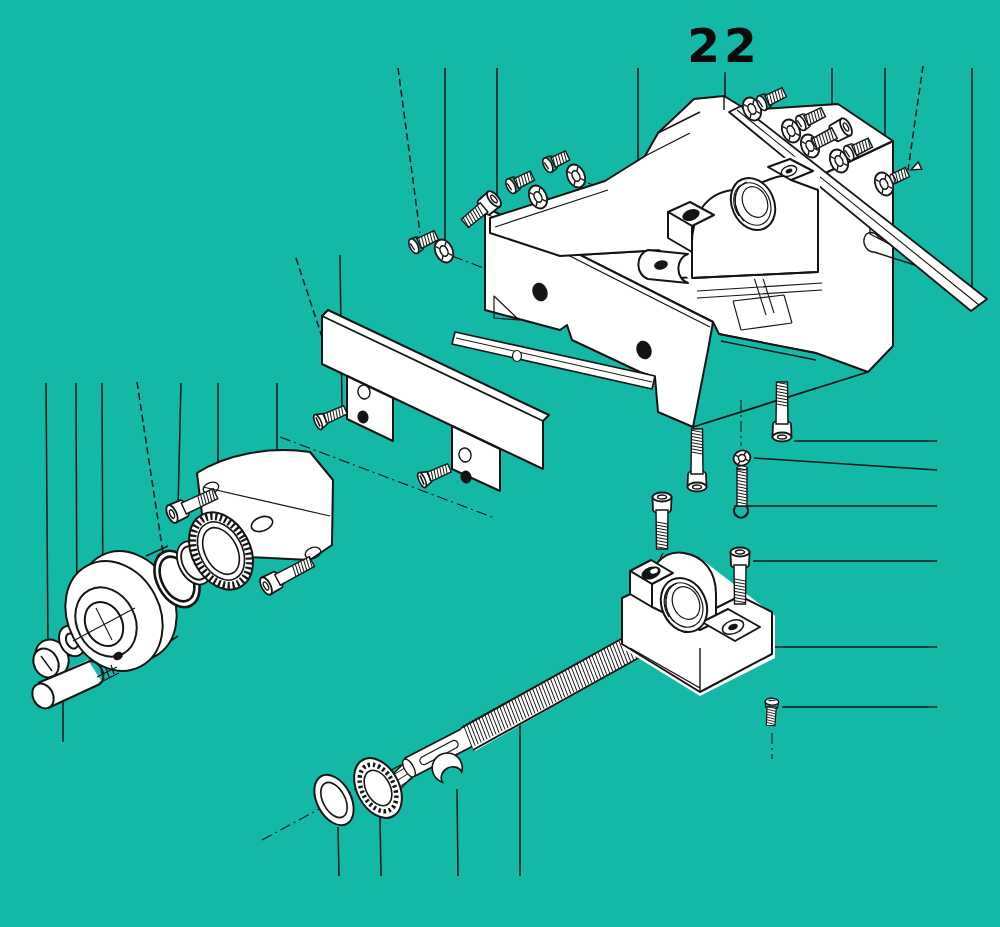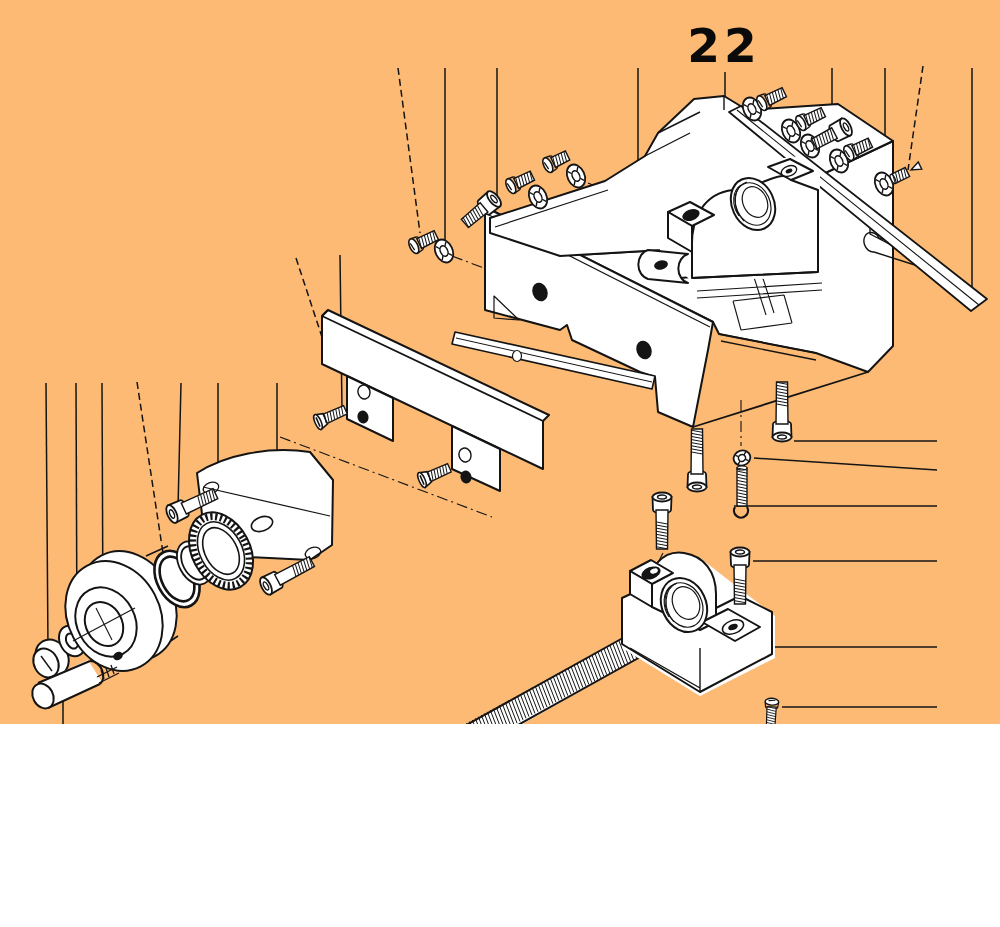--- a/index.html
+++ b/index.html
@@ -1,16 +1,16 @@
 <!DOCTYPE html>
 <html><head>
 <meta charset="utf-8">
 <style>
   html,body{margin:0;padding:0;background:#ffffff;}
-  .frame{width:1000px;height:724px;position:relative;background:#fdba74;overflow:hidden;
+  .frame{width:1000px;height:927px;position:relative;background:#14b8a6;overflow:hidden;
          font-family:"DejaVu Sans","Liberation Sans",sans-serif;}
   svg{display:block}
   text.fig{font-family:"DejaVu Sans","Liberation Sans",sans-serif;font-weight:bold;
            font-size:47px;letter-spacing:4px;fill:#0a0a0a;}
 </style>
 </head>
 <body>
 
 <div class="frame">
 <svg id="dwg" width="1000" height="927" viewBox="0 0 1000 927">

